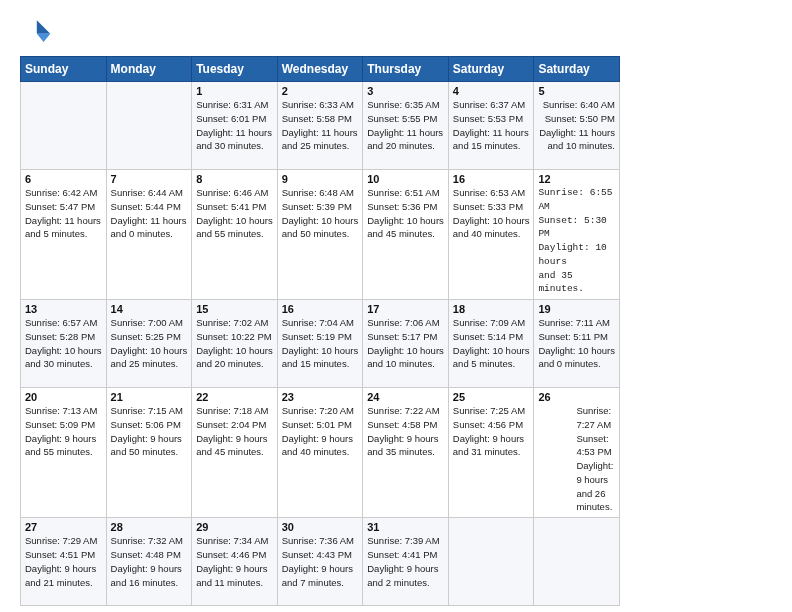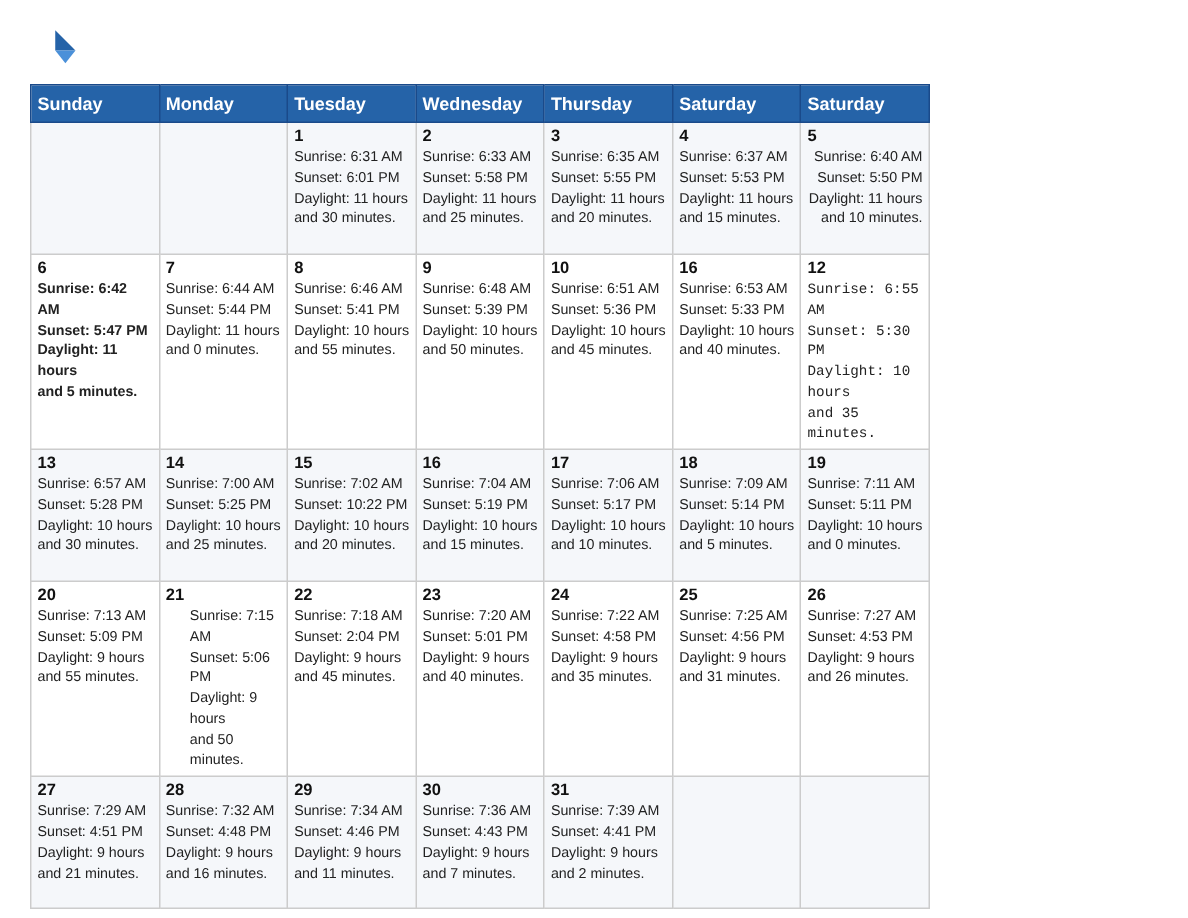--- a/index.html
+++ b/index.html
@@ -167,21 +167,21 @@
             <div class="day-num">5</div>
             <div class="day-info" style="white-space: pre-line; text-align: right;">Sunrise: 6:40 AM
 Sunset: 5:50 PM
 Daylight: 11 hours
 and 10 minutes.</div>
           </td>
         </tr>
         <tr>
           <td>
             <div class="day-num">6</div>
-            <div class="day-info" style="white-space: pre-line; font-weight: bold;">Sunrise: 6:42 AM
+            <div class="day-info" style="white-space: pre-line;">Sunrise: 6:42 AM
 Sunset: 5:47 PM
 Daylight: 11 hours
 and 5 minutes.</div>
           </td>
           <td>
             <div class="day-num">7</div>
             <div class="day-info" style="white-space: pre-line;">Sunrise: 6:44 AM
 Sunset: 5:44 PM
 Daylight: 11 hours
 and 0 minutes.</div>
@@ -276,21 +276,21 @@
         <tr>
           <td>
             <div class="day-num">20</div>
             <div class="day-info" style="white-space: pre-line;">Sunrise: 7:13 AM
 Sunset: 5:09 PM
 Daylight: 9 hours
 and 55 minutes.</div>
           </td>
           <td>
             <div class="day-num">21</div>
-            <div class="day-info" style="white-space: pre-line; margin-left: 16px;">Sunrise: 7:15 AM
+            <div class="day-info" style="white-space: pre-line;">Sunrise: 7:15 AM
 Sunset: 5:06 PM
 Daylight: 9 hours
 and 50 minutes.</div>
           </td>
           <td>
             <div class="day-num">22</div>
             <div class="day-info" style="white-space: pre-line;">Sunrise: 7:18 AM
 Sunset: 2:04 PM
 Daylight: 9 hours
 and 45 minutes.</div>
@@ -311,21 +311,21 @@
           </td>
           <td>
             <div class="day-num">25</div>
             <div class="day-info" style="white-space: pre-line;">Sunrise: 7:25 AM
 Sunset: 4:56 PM
 Daylight: 9 hours
 and 31 minutes.</div>
           </td>
           <td>
             <div class="day-num">26</div>
-            <div class="day-info" style="white-space: pre-line;">Sunrise: 7:27 AM
+            <div class="day-info" style="white-space: pre-line; margin-left: 38px;">Sunrise: 7:27 AM
 Sunset: 4:53 PM
 Daylight: 9 hours
 and 26 minutes.</div>
           </td>
         </tr>
         <tr>
           <td>
             <div class="day-num">27</div>
             <div class="day-info" style="white-space: pre-line;">Sunrise: 7:29 AM
 Sunset: 4:51 PM

